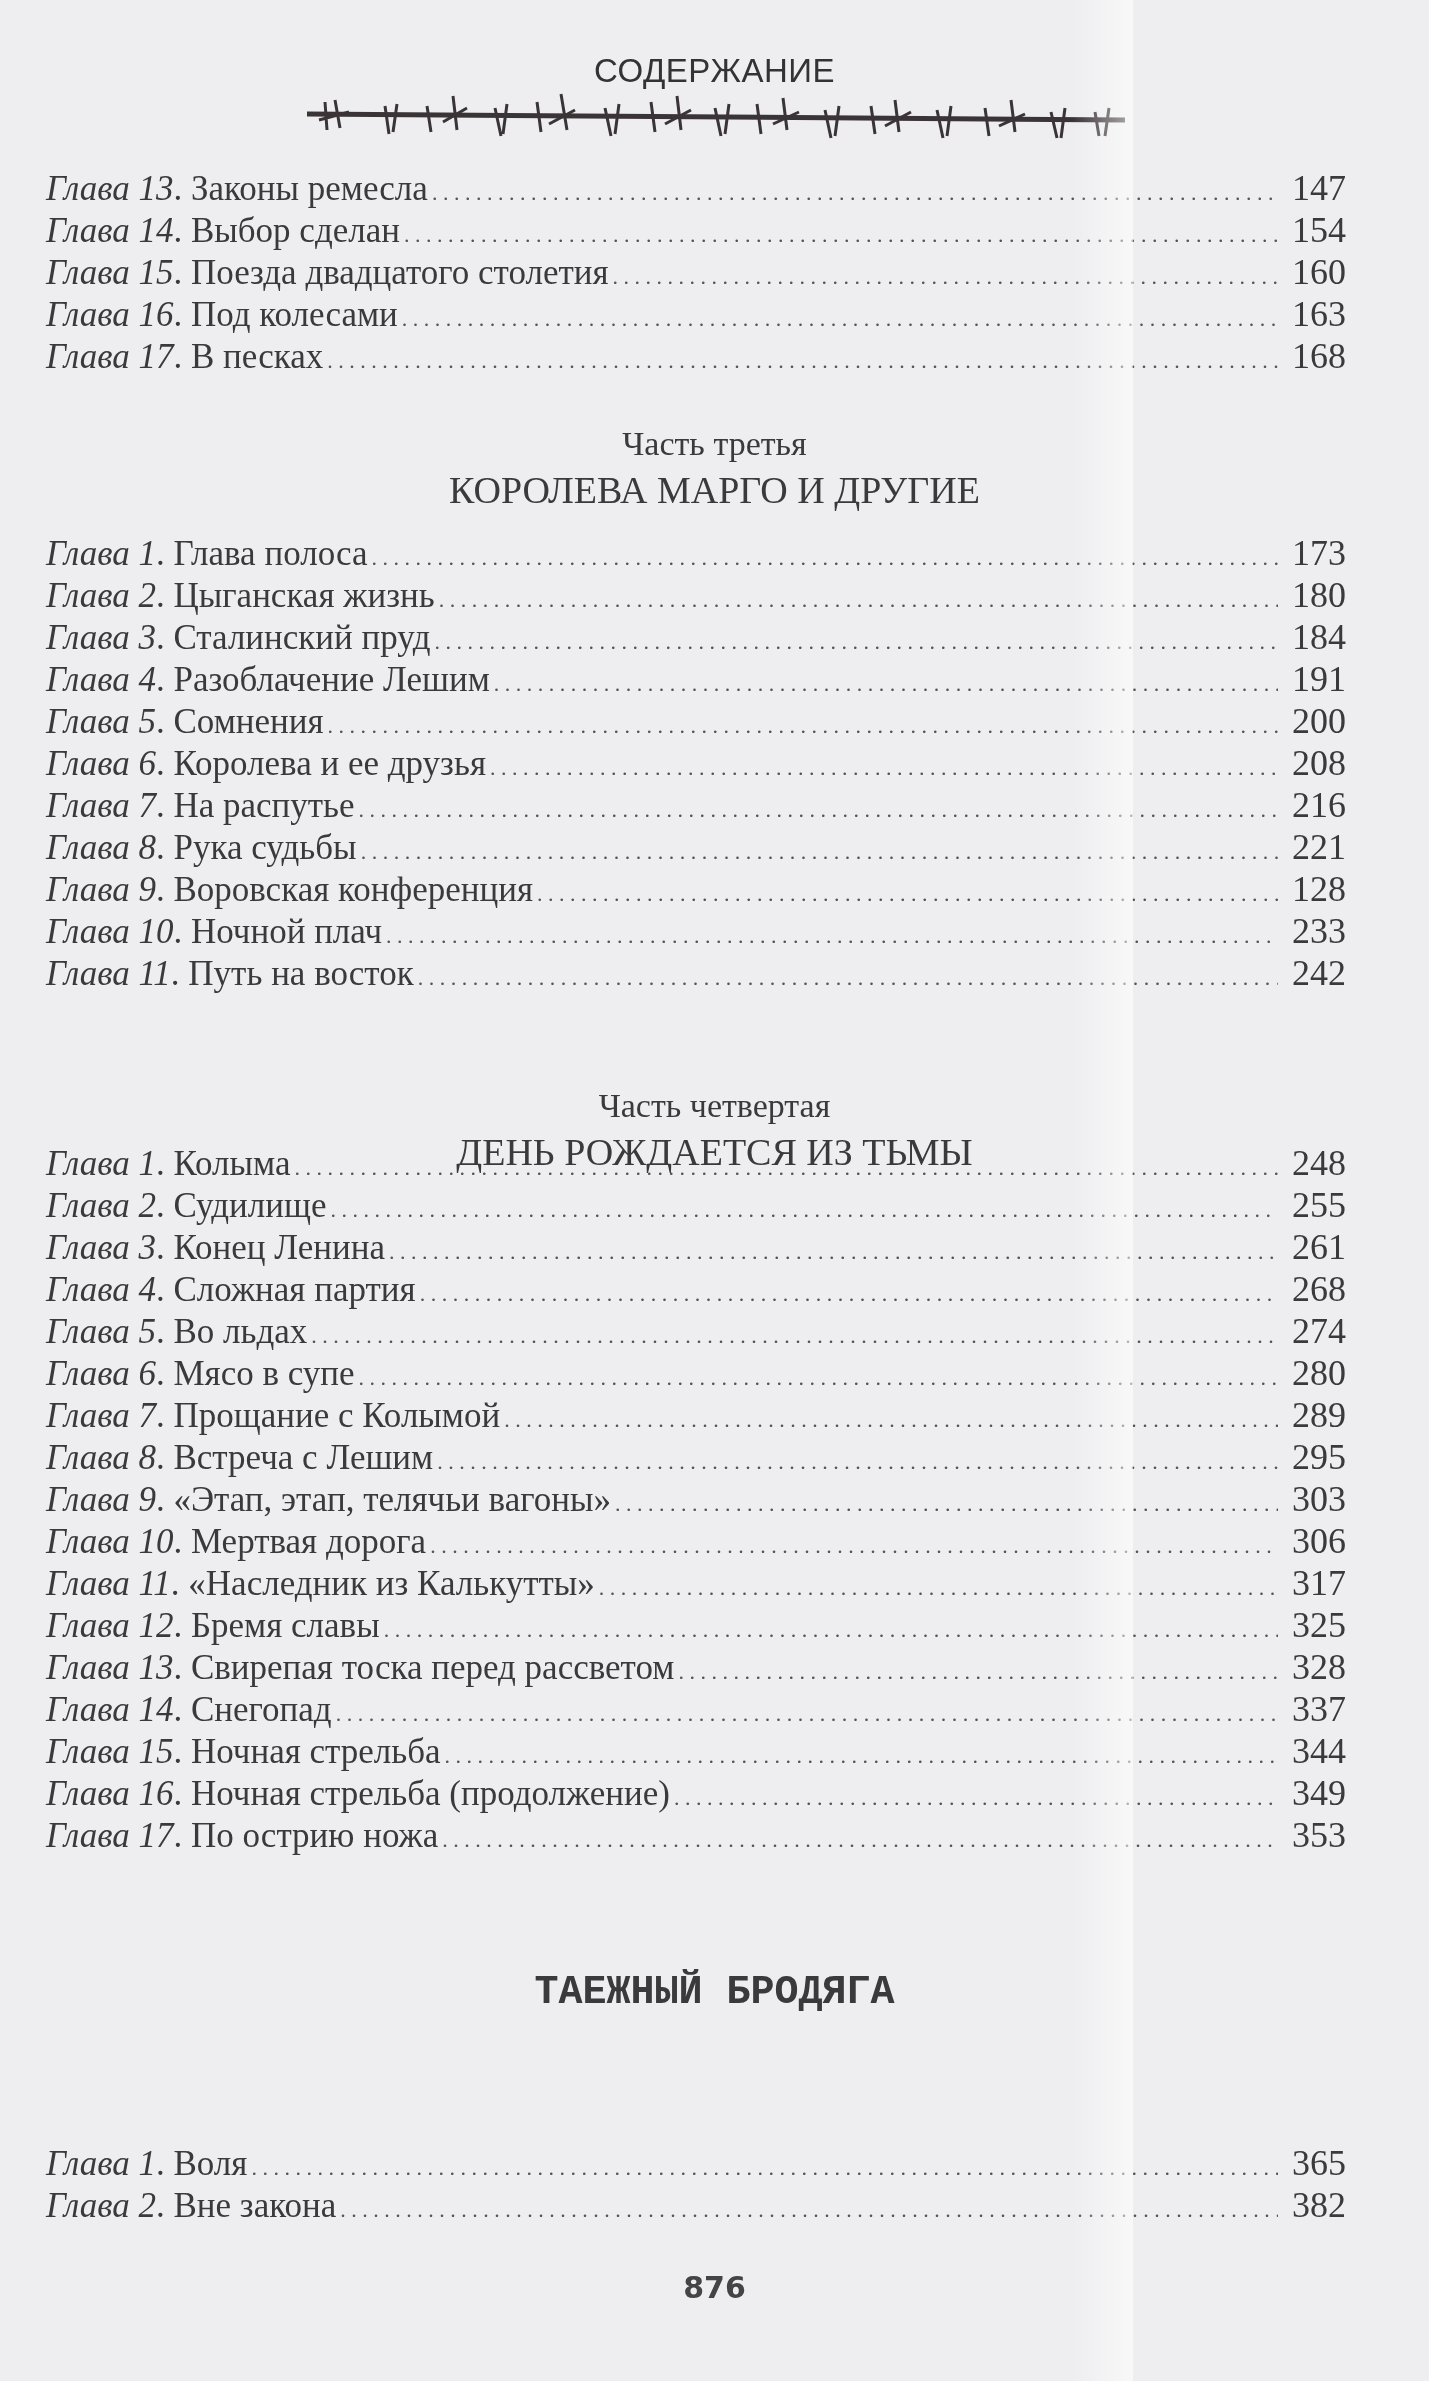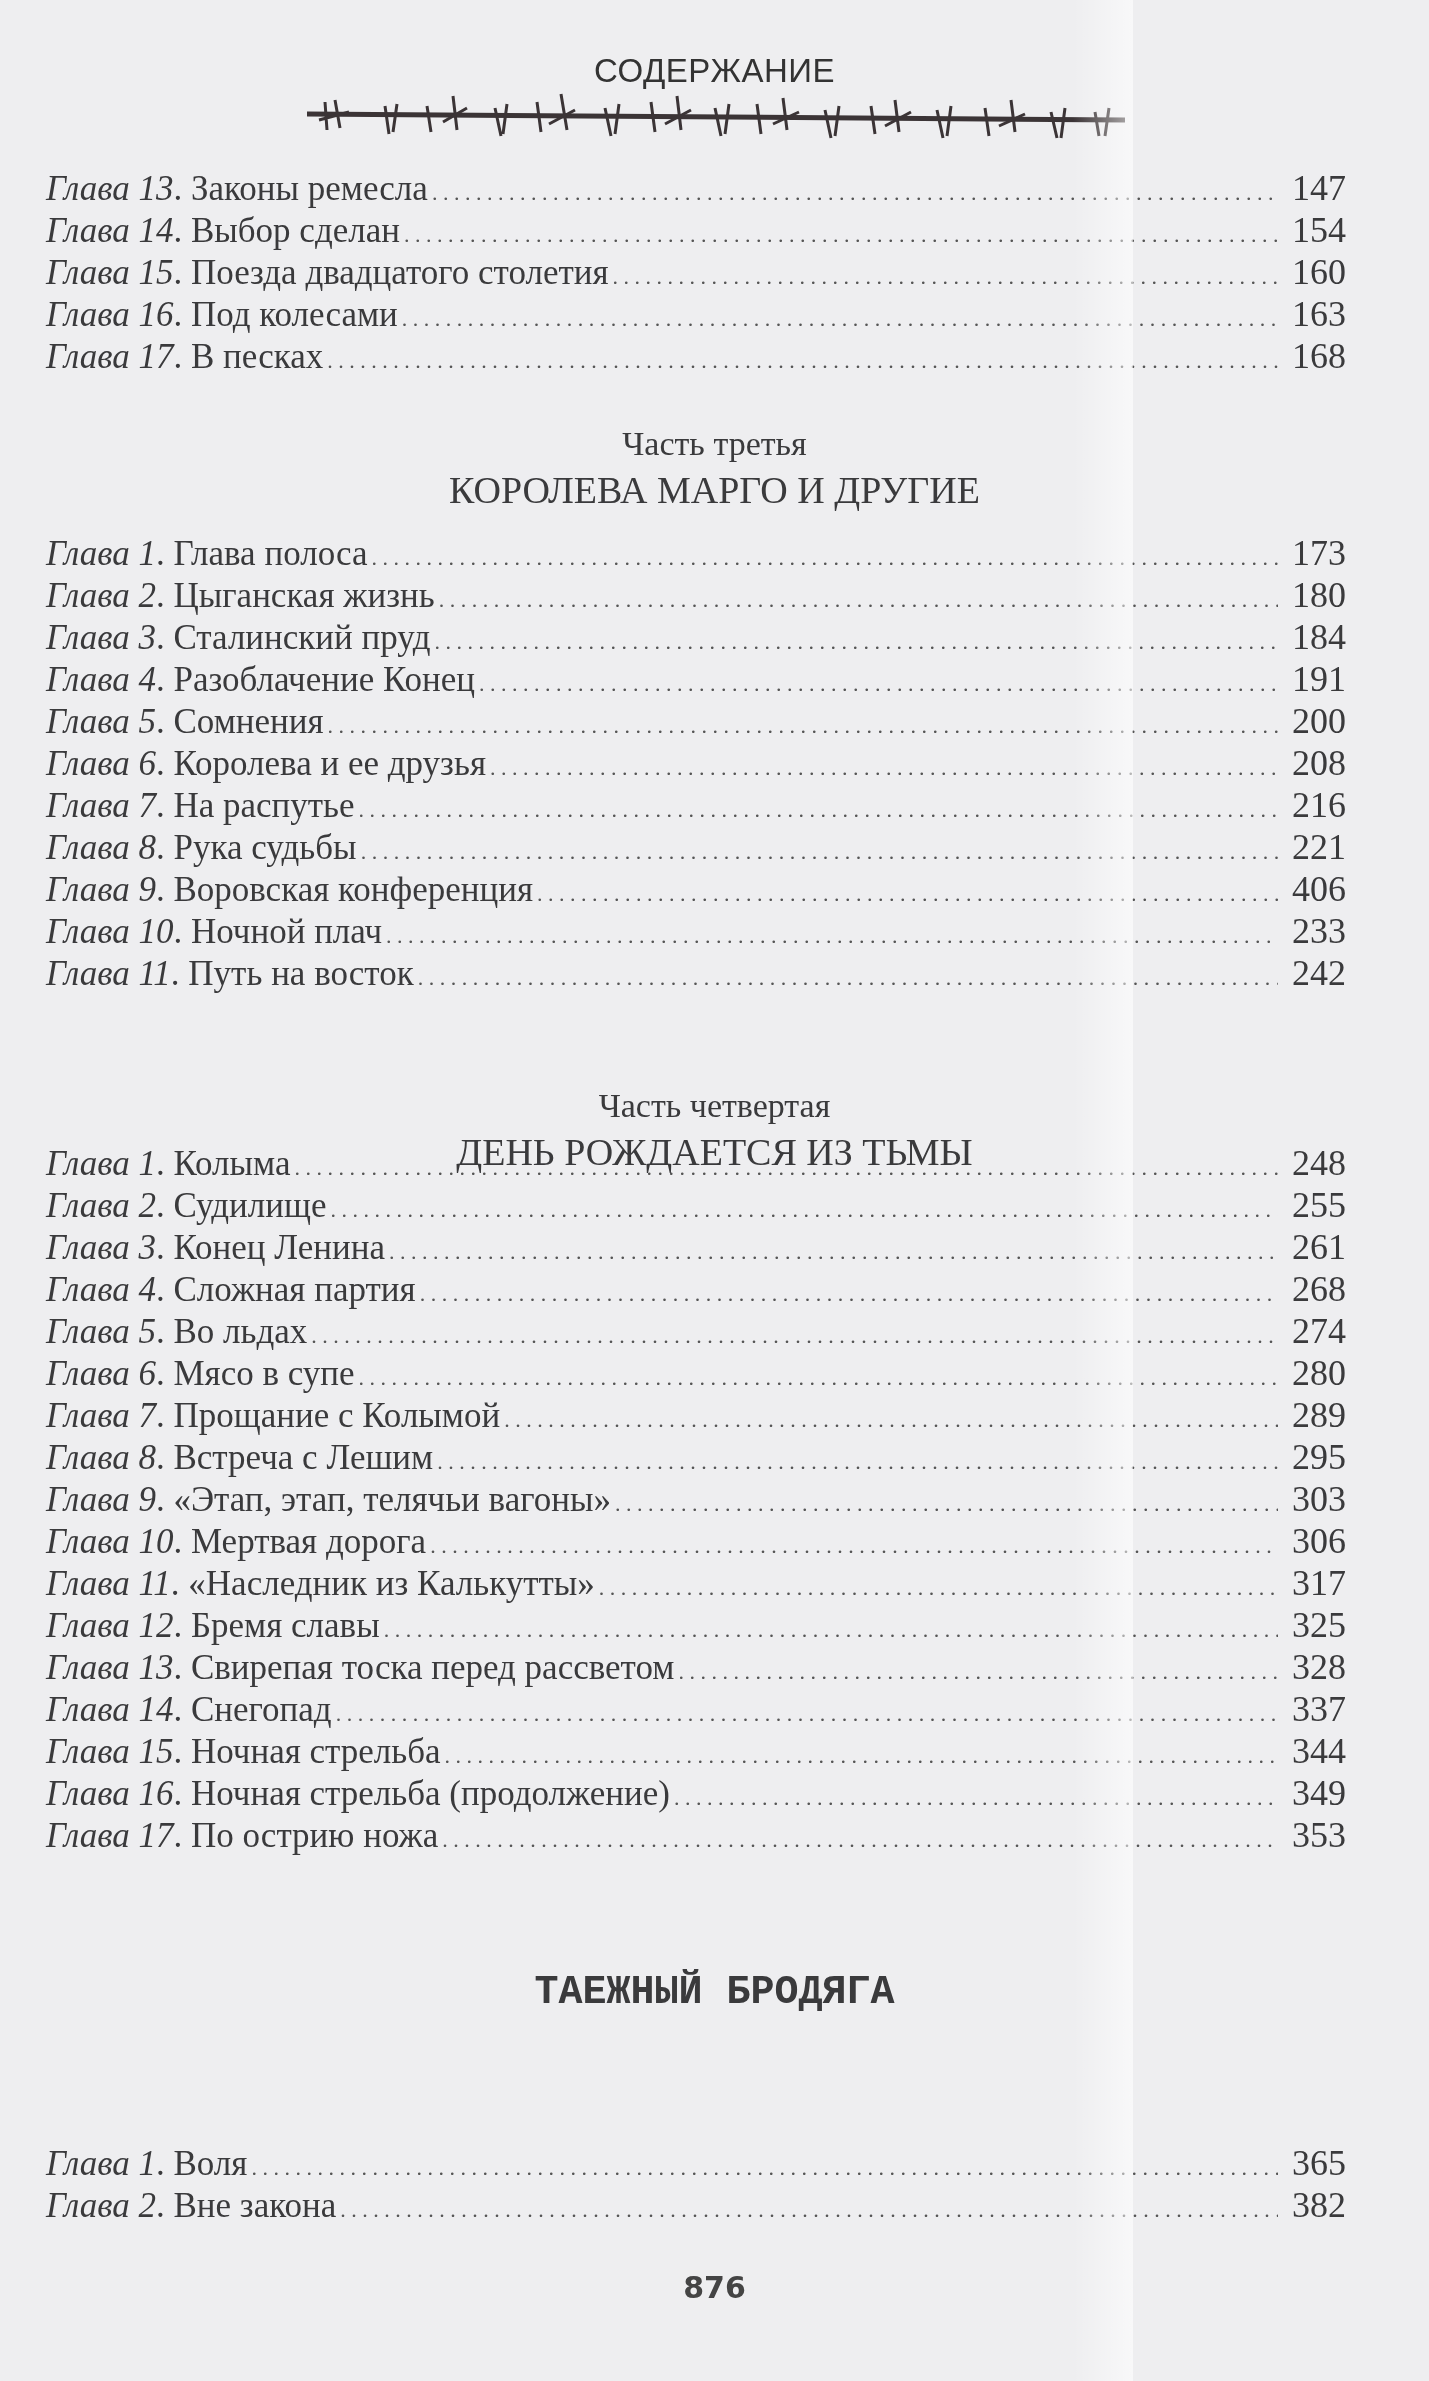--- a/index.html
+++ b/index.html
@@ -88,26 +88,26 @@
 
   <div class="part-head" style="top:422px;">
     <div class="part-label">Часть третья</div>
     <div class="part-title">КОРОЛЕВА МАРГО И ДРУГИЕ</div>
   </div>
 
   <div class="toc" style="top:532px;">
     <div class="row"><span class="num">Глава 1</span>.&nbsp;<span class="title">Глава полоса</span><span class="leader"></span><span class="page-no">173</span></div>
     <div class="row"><span class="num">Глава 2</span>.&nbsp;<span class="title">Цыганская жизнь</span><span class="leader"></span><span class="page-no">180</span></div>
     <div class="row"><span class="num">Глава 3</span>.&nbsp;<span class="title">Сталинский пруд</span><span class="leader"></span><span class="page-no">184</span></div>
-    <div class="row"><span class="num">Глава 4</span>.&nbsp;<span class="title">Разоблачение Конец</span><span class="leader"></span><span class="page-no">191</span></div>
+    <div class="row"><span class="num">Глава 4</span>.&nbsp;<span class="title">Разоблачение Лешим</span><span class="leader"></span><span class="page-no">191</span></div>
     <div class="row"><span class="num">Глава 5</span>.&nbsp;<span class="title">Сомнения</span><span class="leader"></span><span class="page-no">200</span></div>
     <div class="row"><span class="num">Глава 6</span>.&nbsp;<span class="title">Королева и ее друзья</span><span class="leader"></span><span class="page-no">208</span></div>
     <div class="row"><span class="num">Глава 7</span>.&nbsp;<span class="title">На распутье</span><span class="leader"></span><span class="page-no">216</span></div>
     <div class="row"><span class="num">Глава 8</span>.&nbsp;<span class="title">Рука судьбы</span><span class="leader"></span><span class="page-no">221</span></div>
-    <div class="row"><span class="num">Глава 9</span>.&nbsp;<span class="title">Воровская конференция</span><span class="leader"></span><span class="page-no">406</span></div>
+    <div class="row"><span class="num">Глава 9</span>.&nbsp;<span class="title">Воровская конференция</span><span class="leader"></span><span class="page-no">128</span></div>
     <div class="row"><span class="num">Глава 10</span>.&nbsp;<span class="title">Ночной плач</span><span class="leader"></span><span class="page-no">233</span></div>
     <div class="row"><span class="num">Глава 11</span>.&nbsp;<span class="title">Путь на восток</span><span class="leader"></span><span class="page-no">242</span></div>
   </div>
 
   <div class="part-head" style="top:1084px;">
     <div class="part-label">Часть четвертая</div>
     <div class="part-title">ДЕНЬ РОЖДАЕТСЯ ИЗ ТЬМЫ</div>
   </div>
 
   <div class="toc" style="top:1142px;">

